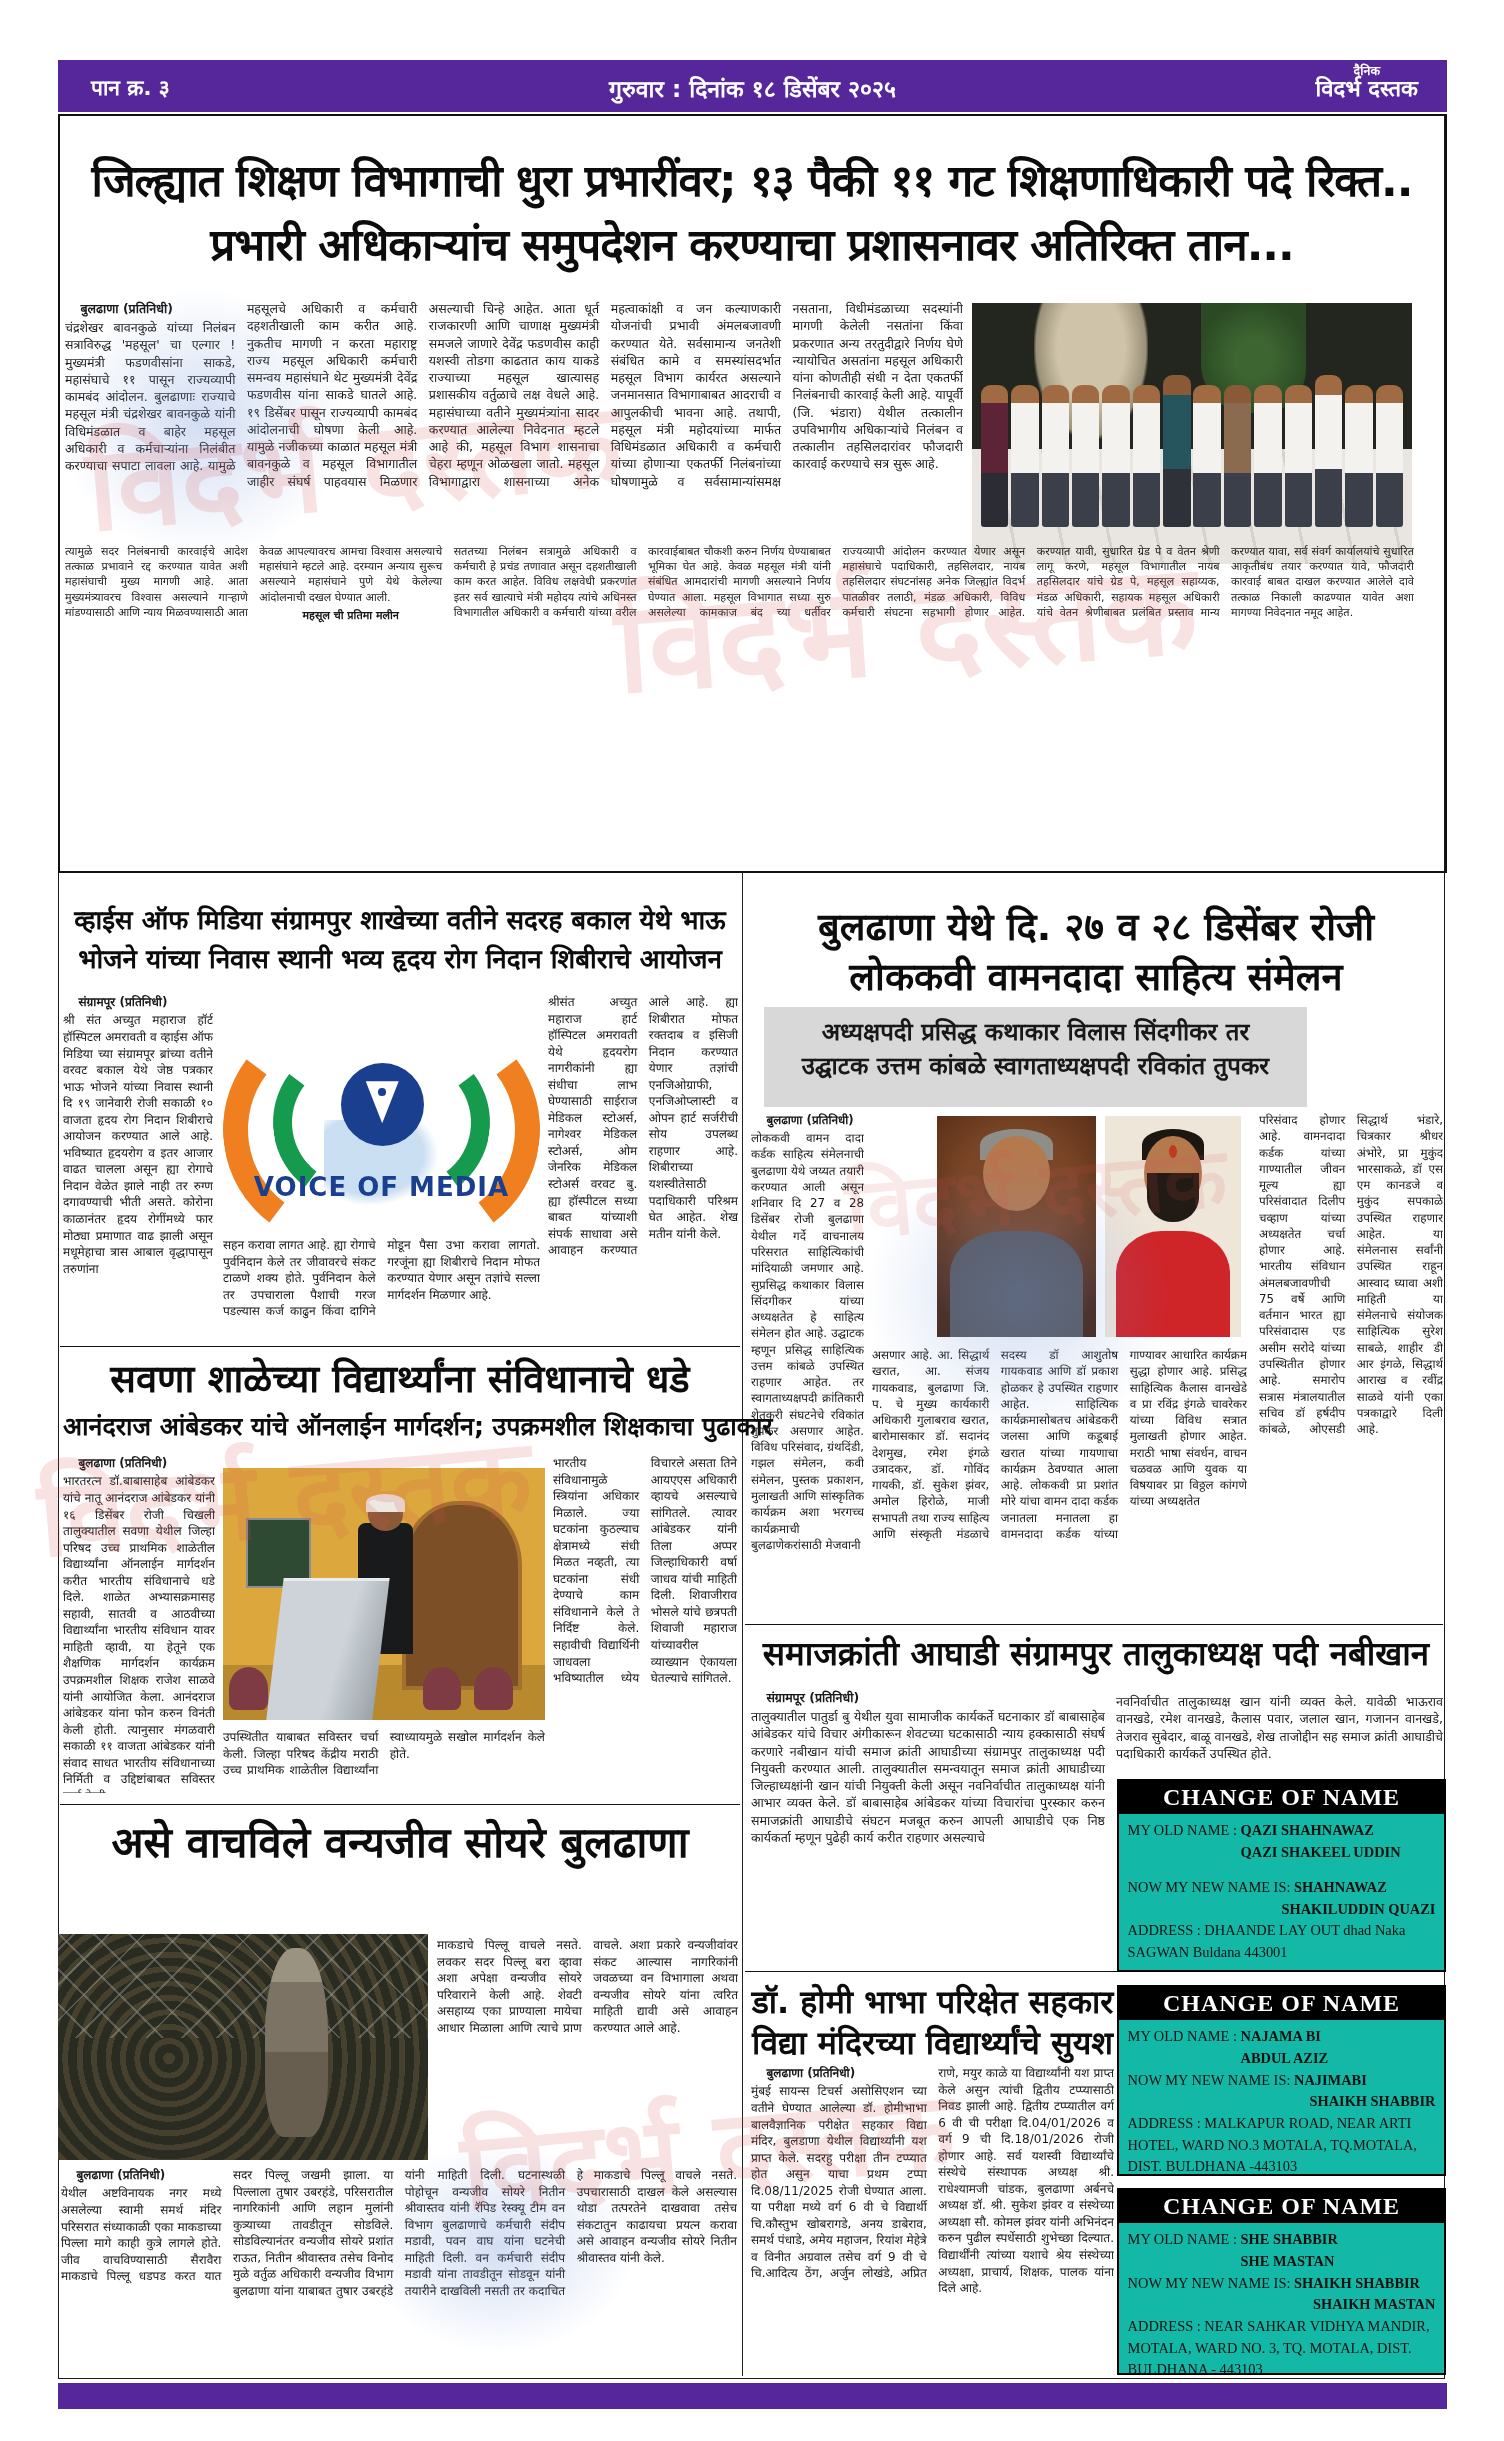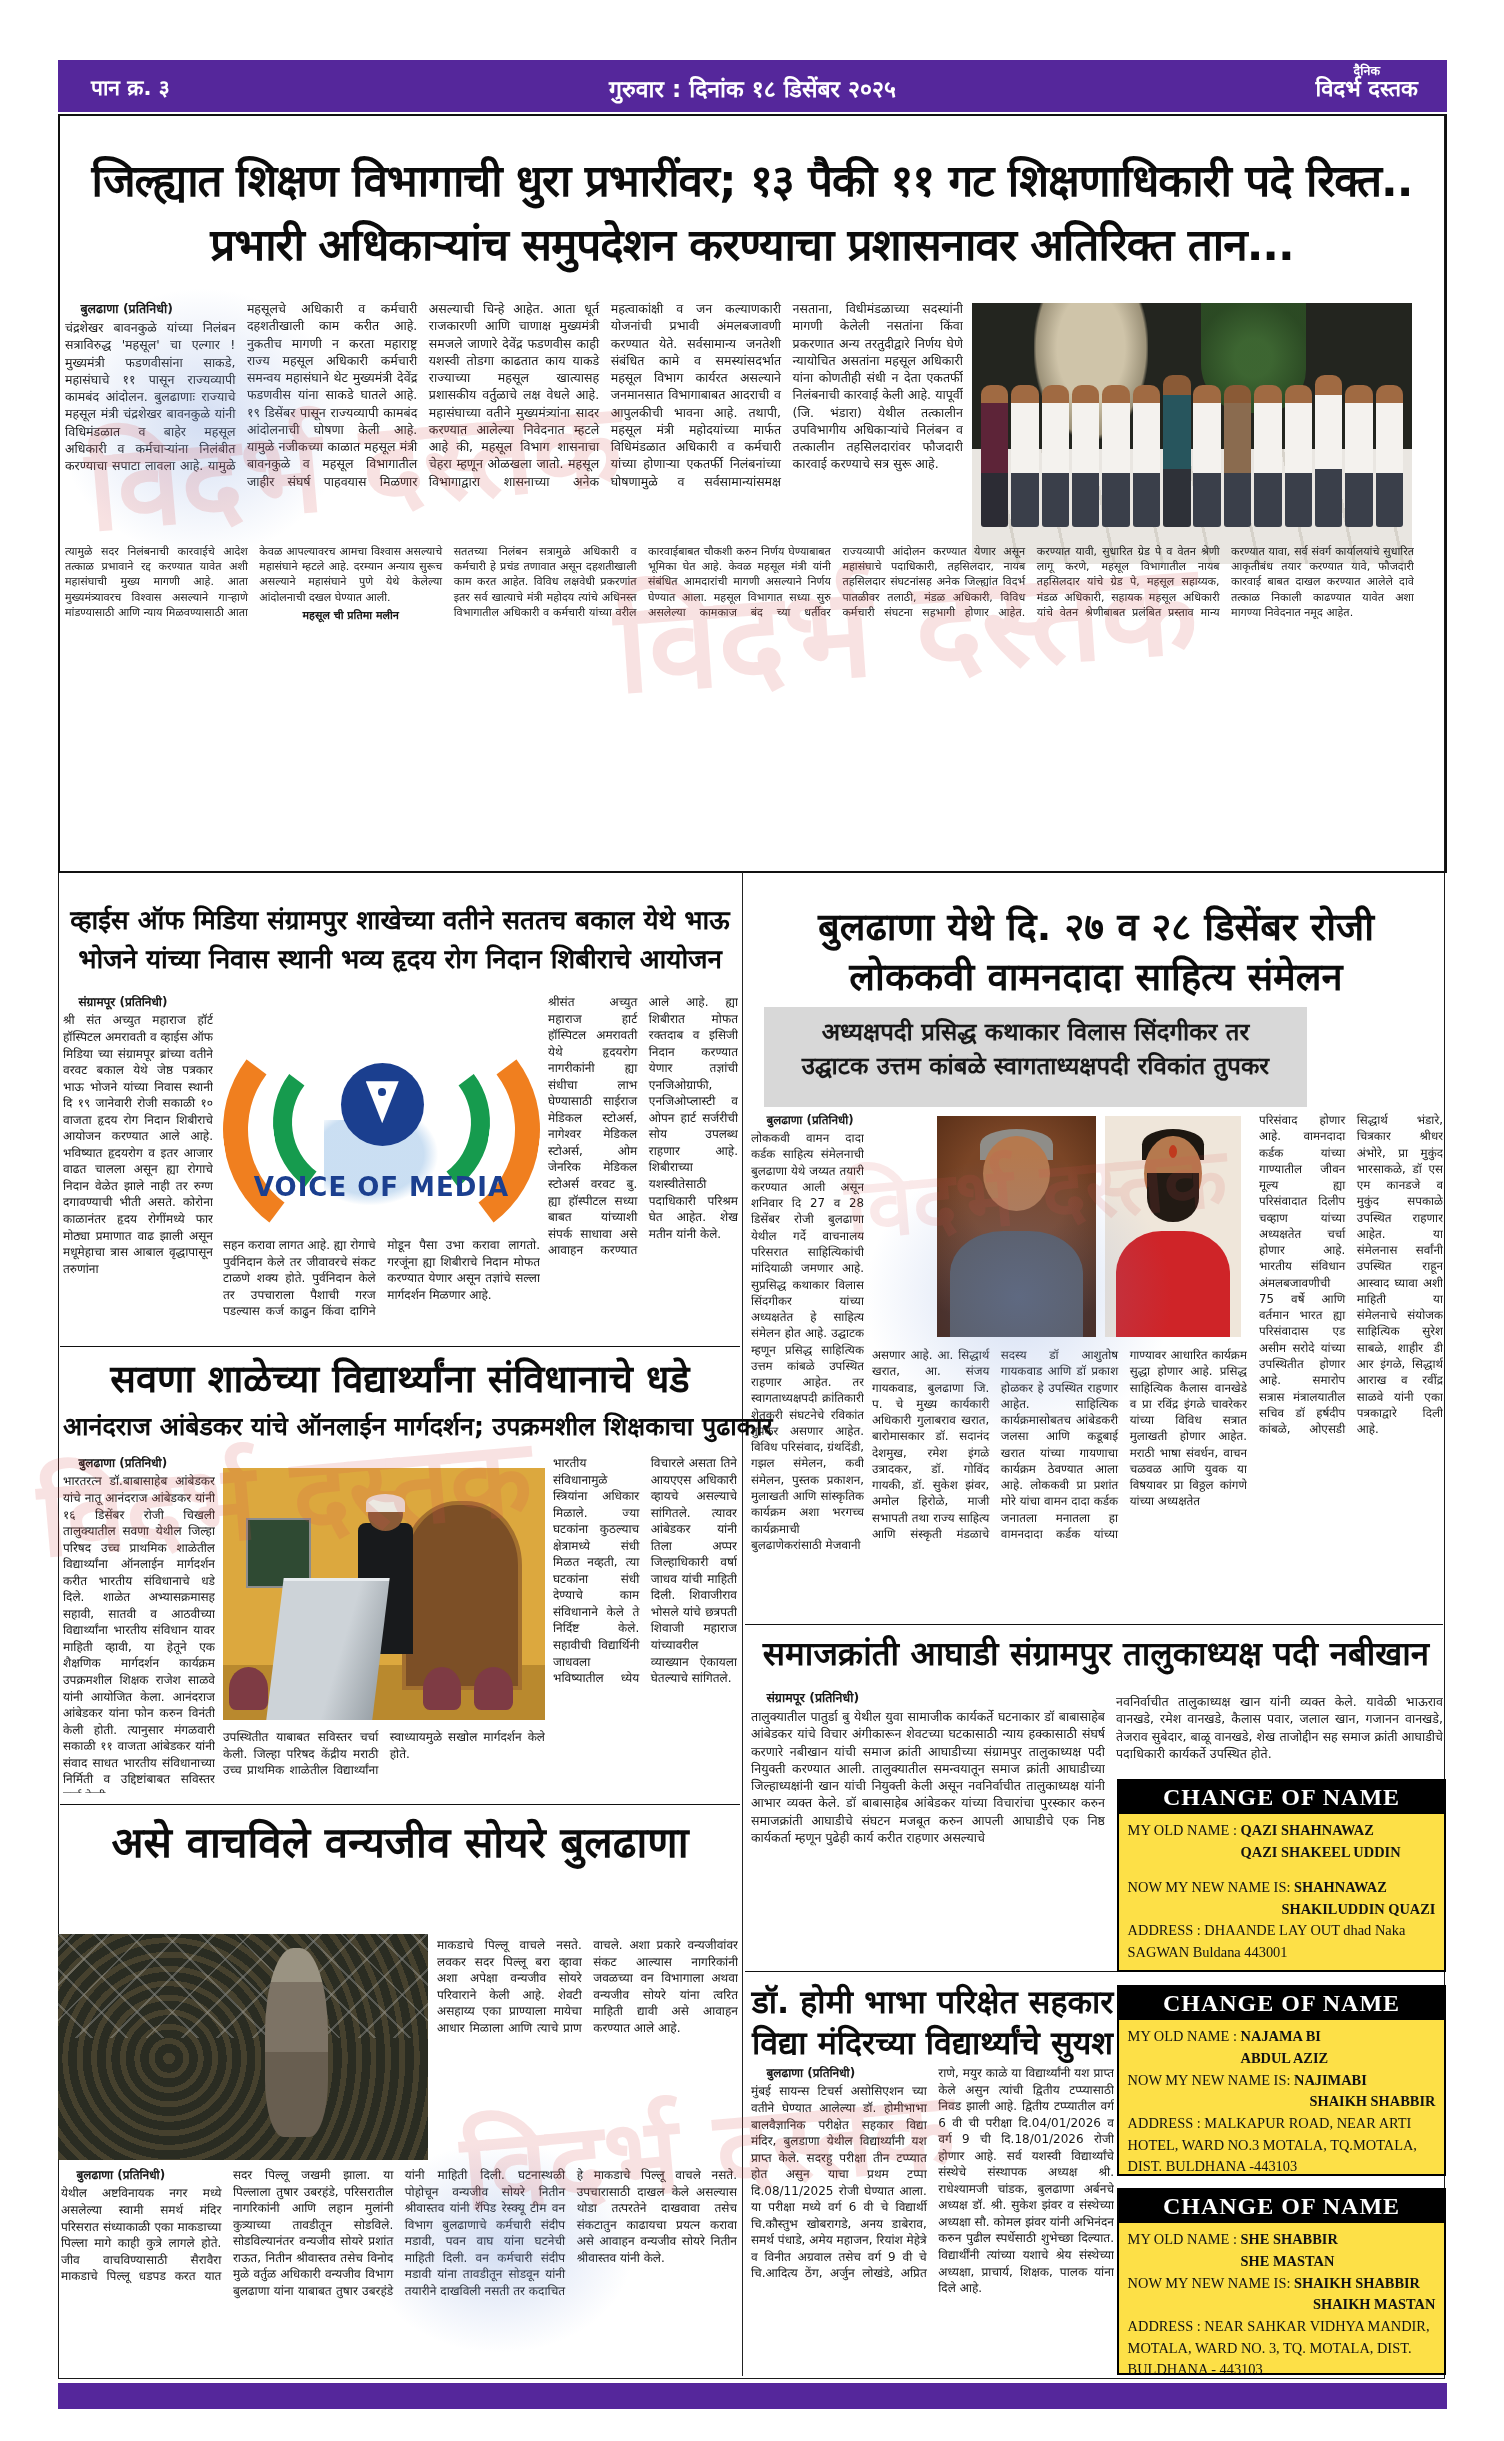--- a/index.html
+++ b/index.html
@@ -78,21 +78,21 @@
   .arc.gr{right:50px;top:35px;width:123px;height:123px;border-width:19px;border-right-color:#169b4e;transform:rotate(8deg);}
   .arc.or{right:0;top:5.8px;width:183px;height:183px;border-width:25px;border-right-color:#f07f1f;transform:rotate(8deg);}
   .nib{position:absolute;left:50%;top:56px;width:83px;height:83px;margin-left:-41px;border-radius:50%;background:#1b3f8f;}
   .nib::before{content:"";position:absolute;left:50%;top:22%;width:33px;height:42px;margin-left:-16.3px;background:#fff;
      clip-path:polygon(50% 100%,0 0,100% 0);}
   .nib::after{content:"";position:absolute;left:50%;top:30%;width:7.7px;height:7.7px;margin-left:-3.8px;border-radius:50%;background:#1b3f8f;}
   .vom-map{position:absolute;left:50%;top:113px;width:115px;height:86px;margin-left:-58px;opacity:.55;
      background:radial-gradient(ellipse at 40% 40%,#9fc4e8 0 55%,rgba(0,0,0,0) 70%);}
   .vom-text{position:absolute;left:0;right:0;top:165px;text-align:center;font-weight:800;font-size:26px;color:#1b3f8f;letter-spacing:1px;}
   
-  .conbox{width:325px;border:2.9px solid #000;background:#fde047;}
+  .conbox{width:325px;border:2.9px solid #000;background:#14b8a6;}
   .con-h{background:#000;color:#fff;text-align:center;font-family:"Liberation Serif",serif;
      font-size:24px;font-weight:700;padding:2.9px 0;letter-spacing:1px;}
   .con-b{padding:6.7px 8.6px 3.8px 8.6px;font-family:"Liberation Serif",serif;font-size:14.4px;line-height:1.5;color:#111;}
   .con-b .nm{font-weight:700;}
   .con-line2{margin-left:113px;font-weight:700;}
   .con-line4{text-align:right;font-weight:700;}
   
   .footbar{left:58px;top:2383px;width:1389px;height:26px;background:#55279b;}
   
   .wm{position:absolute;color:#d94f4f;opacity:.16;font-weight:800;white-space:nowrap;
@@ -147,21 +147,21 @@
     <b class="dl">बुलढाणा (प्रतिनिधी)</b>
     <span>चंद्रशेखर बावनकुळे यांच्या निलंबन सत्राविरुद्ध 'महसूल' चा एल्गार ! मुख्यमंत्री फडणवीसांना साकडे, महासंघाचे ११ पासून राज्यव्यापी कामबंद आंदोलन. बुलढाणाः राज्याचे महसूल मंत्री चंद्रशेखर बावनकुळे यांनी विधिमंडळात व बाहेर महसूल अधिकारी व कर्मचाऱ्यांना निलंबीत करण्याचा सपाटा लावला आहे. यामुळे महसूलचे अधिकारी व कर्मचारी दहशतीखाली काम करीत आहे. नुकतीच मागणी न करता महाराष्ट्र राज्य महसूल अधिकारी कर्मचारी समन्वय महासंघाने थेट मुख्यमंत्री देवेंद्र फडणवीस यांना साकडे घातले आहे. १९ डिसेंबर पासून राज्यव्यापी कामबंद आंदोलनाची घोषणा केली आहे. यामुळे नजीकच्या काळात महसूल मंत्री बावनकुळे व महसूल विभागातील जाहीर संघर्ष पाहवयास मिळणार असल्याची चिन्हे आहेत. आता धूर्त राजकारणी आणि चाणाक्ष मुख्यमंत्री समजले जाणारे देवेंद्र फडणवीस काही यशस्वी तोडगा काढतात काय याकडे राज्याच्या महसूल खात्यासह प्रशासकीय वर्तुळाचे लक्ष वेधले आहे. महासंघाच्या वतीने मुख्यमंत्र्यांना सादर करण्यात आलेल्या निवेदनात म्हटले आहे की, महसूल विभाग शासनाचा चेहरा म्हणून ओळखला जातो. महसूल विभागाद्वारा शासनाच्या अनेक महत्वाकांक्षी व जन कल्याणकारी योजनांची प्रभावी अंमलबजावणी करण्यात येते. सर्वसामान्य जनतेशी संबंधित कामे व समस्यांसदर्भात महसूल विभाग कार्यरत असल्याने जनमानसात विभागाबाबत आदराची व आपुलकीची भावना आहे. तथापी, महसूल मंत्री महोदयांच्या मार्फत विधिमंडळात अधिकारी व कर्मचारी यांच्या होणाऱ्या एकतर्फी निलंबनांच्या घोषणामुळे व सर्वसामान्यांसमक्ष नसताना, विधीमंडळाच्या सदस्यांनी मागणी केलेली नसतांना किंवा प्रकरणात अन्य तरतुदीद्वारे निर्णय घेणे न्यायोचित असतांना महसूल अधिकारी यांना कोणतीही संधी न देता एकतर्फी निलंबनाची कारवाई केली आहे. यापूर्वी (जि. भंडारा) येथील तत्कालीन उपविभागीय अधिकाऱ्यांचे निलंबन व तत्कालीन तहसिलदारांवर फौजदारी कारवाई करण्याचे सत्र सुरू आहे.</span>
   </div>
 
   <div class="abs cols c7" style="left:65px;top:544px;width:1349px;height:283px;font-size:11px;">
     <span>त्यामुळे सदर निलंबनाची कारवाईचे आदेश तत्काळ प्रभावाने रद्द करण्यात यावेत अशी महासंघाची मुख्य मागणी आहे. आता मुख्यमंत्र्यावरच विश्वास असल्याने गाऱ्हाणे मांडण्यासाठी आणि न्याय मिळवण्यासाठी आता केवळ आपल्यावरच आमचा विश्वास असल्याचे महासंघाने म्हटले आहे. दरम्यान अन्याय सुरूच असल्याने महासंघाने पुणे येथे केलेल्या आंदोलनाची दखल घेण्यात आली.</span>
     <b class="inhead">महसूल ची प्रतिमा मलीन</b>
     <span>सततच्या निलंबन सत्रामुळे अधिकारी व कर्मचारी हे प्रचंड तणावात असून दहशतीखाली काम करत आहेत. विविध लक्षवेधी प्रकरणांत इतर सर्व खात्याचे मंत्री महोदय त्यांचे अधिनस्त विभागातील अधिकारी व कर्मचारी यांच्या वरील कारवाईबाबत चौकशी करुन निर्णय घेण्याबाबत भूमिका घेत आहे. केवळ महसूल मंत्री यांनी संबंधित आमदारांची मागणी असल्याने निर्णय घेण्यात आला. महसूल विभागात सध्या सुरु असलेल्या कामकाज बंद च्या धर्तीवर राज्यव्यापी आंदोलन करण्यात येणार असून महासंघाचे पदाधिकारी, तहसिलदार, नायब तहसिलदार संघटनांसह अनेक जिल्ह्यांत विदर्भ पातळीवर तलाठी, मंडळ अधिकारी, विविध कर्मचारी संघटना सहभागी होणार आहेत. करण्यात यावी, सुधारित ग्रेड पे व वेतन श्रेणी लागू करणे, महसूल विभागातील नायब तहसिलदार यांचे ग्रेड पे, महसूल सहाय्यक, मंडळ अधिकारी, सहायक महसूल अधिकारी यांचे वेतन श्रेणीबाबत प्रलंबित प्रस्ताव मान्य करण्यात यावा, सर्व संवर्ग कार्यालयांचे सुधारित आकृतीबंध तयार करण्यात यावे, फौजदारी कारवाई बाबत दाखल करण्यात आलेले दावे तत्काळ निकाली काढण्यात यावेत अशा मागण्या निवेदनात नमूद आहेत.</span>
   </div>
 
-  <div class="abs hl" style="left:63px;top:901px;width:674px;font-size:26px;line-height:1.5;white-space:normal;">व्हाईस ऑफ मिडिया संग्रामपुर शाखेच्या वतीने सततच बकाल येथे भाऊ भोजने यांच्या निवास स्थानी भव्य हृदय रोग निदान शिबीराचे आयोजन</div>
+  <div class="abs hl" style="left:63px;top:901px;width:674px;font-size:26px;line-height:1.5;white-space:normal;">व्हाईस ऑफ मिडिया संग्रामपुर शाखेच्या वतीने सदरह बकाल येथे भाऊ भोजने यांच्या निवास स्थानी भव्य हृदय रोग निदान शिबीराचे आयोजन</div>
 
   <div class="abs cols" style="left:63px;top:994px;width:150px;height:346px;font-size:12px;">
     <b class="dl">संग्रामपूर (प्रतिनिधी)</b>
     <span>श्री संत अच्युत महाराज हॉर्ट हॉस्पिटल अमरावती व व्हाईस ऑफ मिडिया च्या संग्रामपूर ब्रांच्या वतीने वरवट बकाल येथे जेष्ठ पत्रकार भाऊ भोजने यांच्या निवास स्थानी दि १९ जानेवारी रोजी सकाळी १० वाजता हृदय रोग निदान शिबीराचे आयोजन करण्यात आले आहे. भविष्यात हृदयरोग व इतर आजार वाढत चालला असून ह्या रोगाचे निदान वेळेत झाले नाही तर रुग्ण दगावण्याची भीती असते. कोरोना काळानंतर हृदय रोगींमध्ये फार मोठ्या प्रमाणात वाढ झाली असून मधूमेहाचा त्रास आबाल वृद्धापासून तरुणांना</span>
   </div>
 
   <div class="abs vom" style="left:223px;top:1007px;width:317px;height:219px;">
     <span class="arc ol"></span>
     <span class="arc gl"></span>
     <span class="arc gr"></span>

